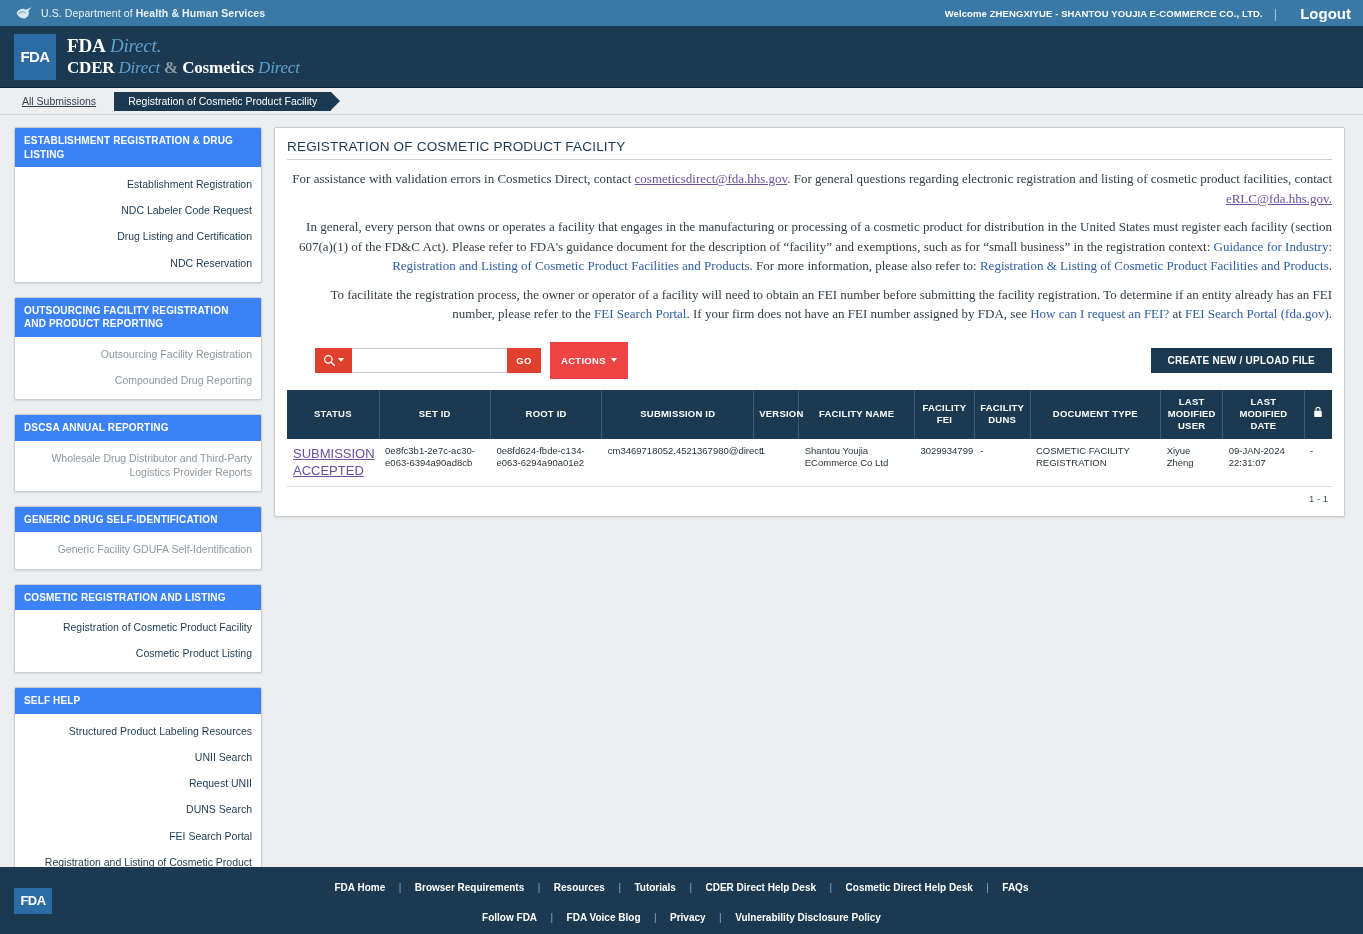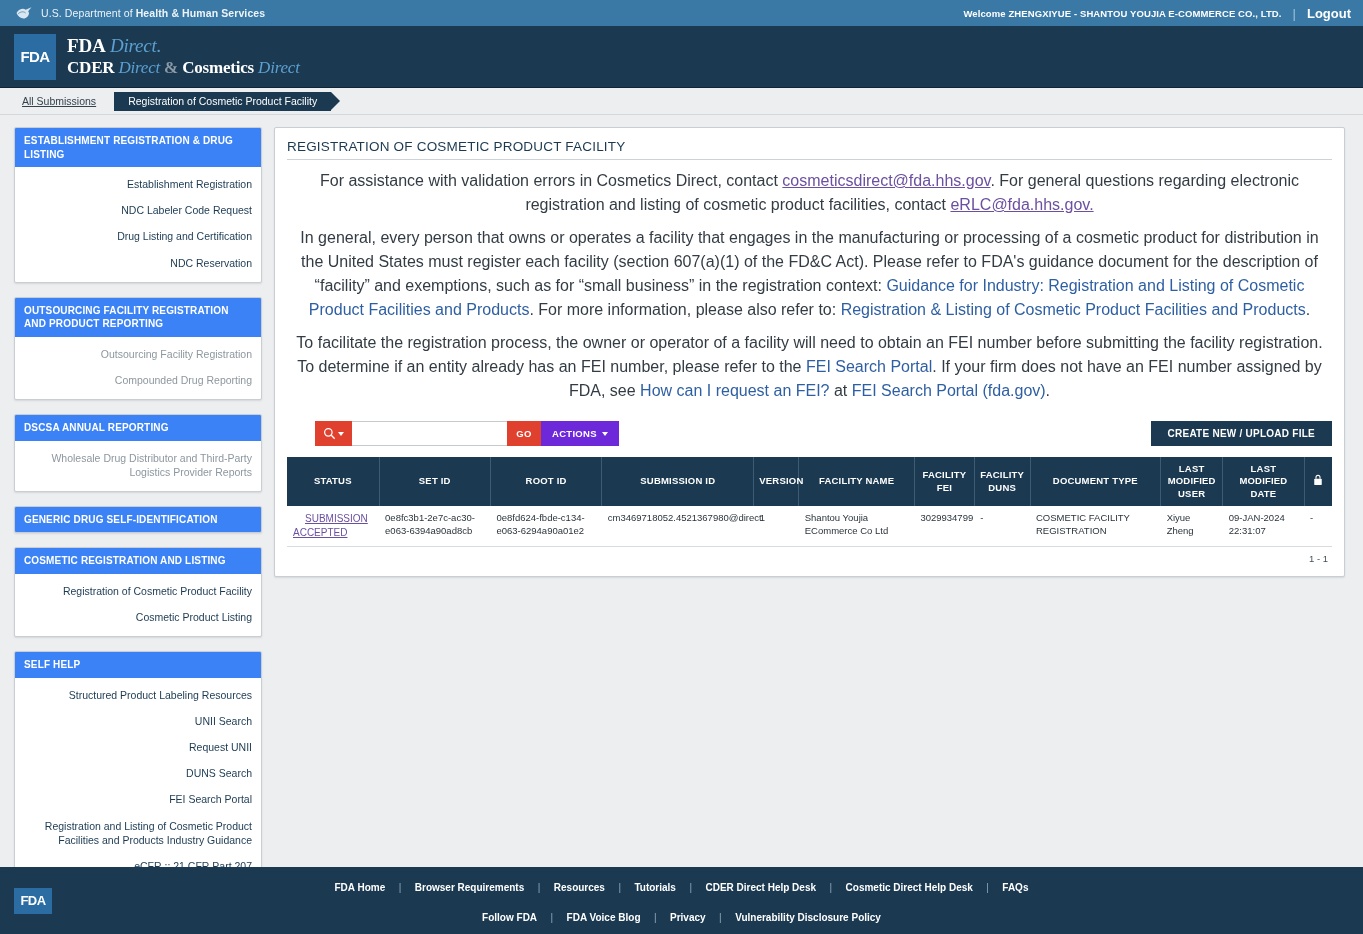--- a/index.html
+++ b/index.html
@@ -18,21 +18,21 @@
     display: flex; align-items: center; justify-content: space-between;
     padding: 0 12px 0 14px;
   }
   .hhs-left { display: flex; align-items: center; gap: 7px; }
   .hhs-eagle { width: 20px; height: 16px; display: block; }
   .hhs-text { color: #eef4f8; font-size: 10.5px; letter-spacing: .1px; }
   .hhs-text b { font-weight: bold; }
   .hhs-right { display: flex; align-items: center; gap: 0; }
   .welcome-text { color: #ffffff; font-size: 9.5px; font-weight: bold; letter-spacing: .1px; }
   .hhs-sep { color: #9ec4dd; margin: 0 11px; font-size: 13px; }
-  .logout-link { color: #ffffff; font-size: 13px; font-weight: bold; text-decoration: none; }
+  .logout-link { color: #ffffff; font-size: 15px; font-weight: bold; text-decoration: none; margin-left: 12px; }
 
   
   .brand-header {
     height: 62px; background: #1b3a52;
     display: flex; align-items: center; padding-left: 14px;
     border-bottom: 1px solid #0f2536;
   }
   .fda-logo {
     width: 42px; height: 46px; background: #2b6ca3;
     display: flex; align-items: center; justify-content: center;
@@ -99,29 +99,29 @@
     flex: 1; background: #ffffff; border: 1px solid #c9ced2; border-radius: 2px;
     box-shadow: 0 1px 2px rgba(0,0,0,.10);
     padding: 10px 12px 12px 12px; min-height: 330px;
   }
   .panel-title {
     font-size: 13.5px; color: #1b3a52; font-weight: normal;
     letter-spacing: .2px; padding-bottom: 5px; margin: 1px 0 0 0;
     border-bottom: 1px solid #cdd2d6;
   }
   .para {
-    font-size: 16px; color: #333c44; line-height: 1.5;
-    margin: 9px 0 0 0; text-align: center;
+    font-size: 13px; color: #333c44; line-height: 1.5;
+    margin: 9px 0 0 0; text-align: right; font-family: Liberation Serif, serif;
   }
   .lnk { color: #2e5fa3; text-decoration: none; }
   .lnk-u { color: #6b4fa0; text-decoration: underline; }
 
   
   .toolbar {
-    display: flex; align-items: center; margin-top: 18px; 
+    display: flex; align-items: center; margin-top: 18px; gap: 9px;
     position: relative;
     padding-left: 28px;
   }
   .search-group { display: flex; align-items: stretch; height: 25px; }
   .search-icon-btn {
     background: #e0402e; width: 37px; display: flex; align-items: center;
     justify-content: center; gap: 2px; cursor: pointer;
   }
   .mag { display: block; }
   .chev-sm { width: 0; height: 0; border-left: 3.5px solid transparent;
@@ -130,21 +130,21 @@
     width: 155px; border: 1px solid #c5cacd; border-left: none; border-right: none;
     background: #ffffff; font-size: 11px; padding: 0 6px; outline: none;
     font-family: "Liberation Sans", sans-serif; color: #333;
   }
   .go-btn {
     background: #e0402e; color: #ffffff; border: none; width: 34px;
     font-size: 9.5px; font-weight: bold; cursor: pointer; letter-spacing: .3px;
     font-family: "Liberation Sans", sans-serif;
   }
   .actions-btn {
-    background: #6d28d9; color: #ffffff; border: none; height: 25px;
+    background: #ef4444; color: #ffffff; border: none; height: 37px;
     padding: 0 11px; font-size: 9.5px; font-weight: bold; cursor: pointer;
     display: flex; align-items: center; gap: 5px; letter-spacing: .3px;
     font-family: "Liberation Sans", sans-serif;
   }
   .create-btn {
     margin-left: auto; background: #1b3a52; color: #ffffff; border: none;
     height: 25px; padding: 0 17px; font-size: 10px; font-weight: bold;
     letter-spacing: .25px; cursor: pointer;
     font-family: "Liberation Sans", sans-serif;
   }
@@ -159,21 +159,21 @@
     letter-spacing: .2px; padding: 6px 5px; text-align: center;
     border-right: 1px solid #3d5b73; line-height: 1.3; vertical-align: middle;
   }
   table.grid th:last-child { border-right: none; }
   table.grid td {
     font-size: 9.5px; color: #2b343b; padding: 6px 6px; vertical-align: top;
     border-bottom: 1px solid #d8dcdf; line-height: 1.35;
   }
   table.grid tbody tr { background: #ffffff; }
   .status-link {
-    color: #6b4fa0; text-decoration: underline; cursor: pointer; font-size: 10px; margin-left: 12px;
+    color: #6b4fa0; text-decoration: underline; cursor: pointer; font-size: 13px;
   }
   .pager { text-align: right; font-size: 9.5px; color: #44505a; padding: 6px 4px 0 0; }
   .lock-ico { display: inline-block; }
 
   
   .footer {
     position: absolute; left: 0; bottom: 0; width: 1363px; height: 67px;
     background: #1b3a52; display: flex; align-items: center;
   }
   .footer-logo {
@@ -255,20 +255,23 @@
 
       <div class="nav-card">
         <div class="nav-head">DSCSA ANNUAL REPORTING</div>
         <div class="nav-body">
           <a class="nav-item muted" href="#">Wholesale Drug Distributor and Third-Party Logistics Provider Reports</a>
         </div>
       </div>
 
       <div class="nav-card">
         <div class="nav-head">GENERIC DRUG SELF-IDENTIFICATION</div>
+        <div class="nav-body">
+          <a class="nav-item muted" href="#">Generic Facility GDUFA Self-Identification</a>
+        </div>
       </div>
 
       <div class="nav-card">
         <div class="nav-head">COSMETIC REGISTRATION AND LISTING</div>
         <div class="nav-body">
           <a class="nav-item" href="#">Registration of Cosmetic Product Facility</a>
           <a class="nav-item" href="#">Cosmetic Product Listing</a>
         </div>
       </div>
 

